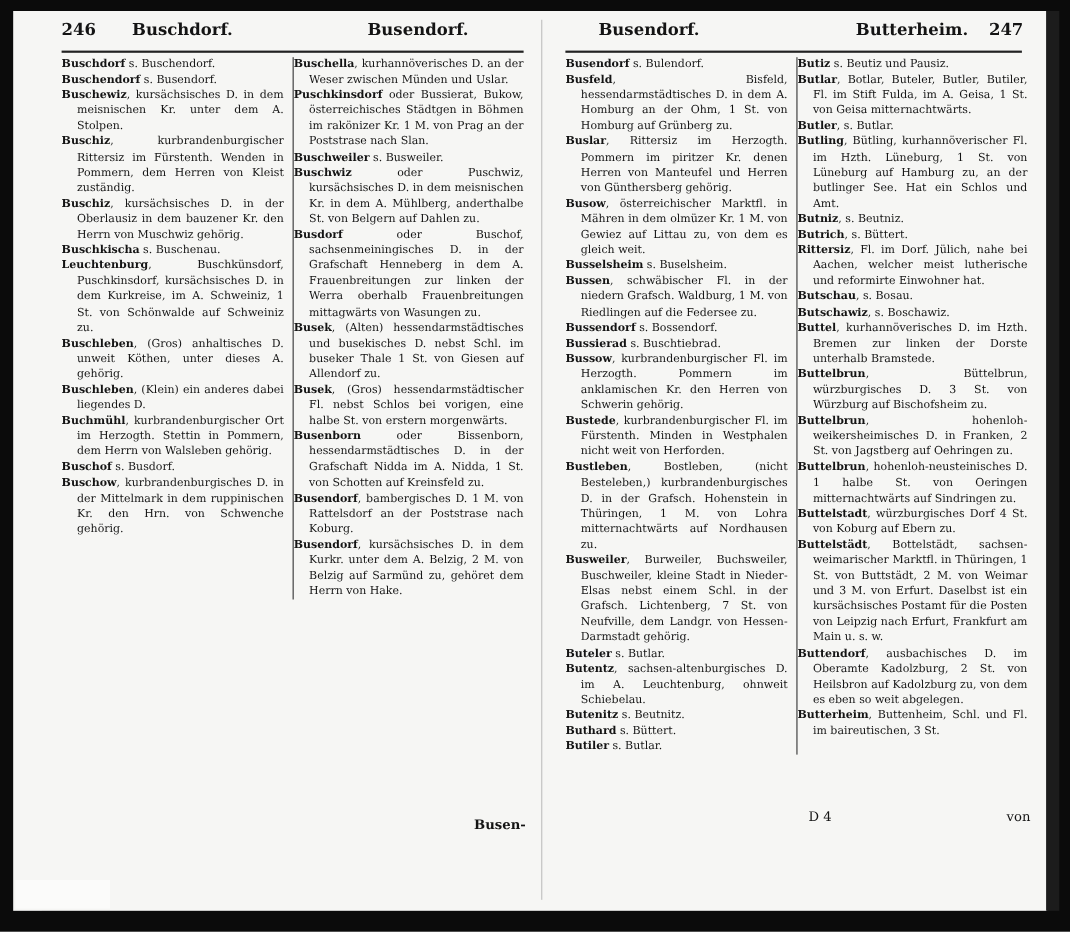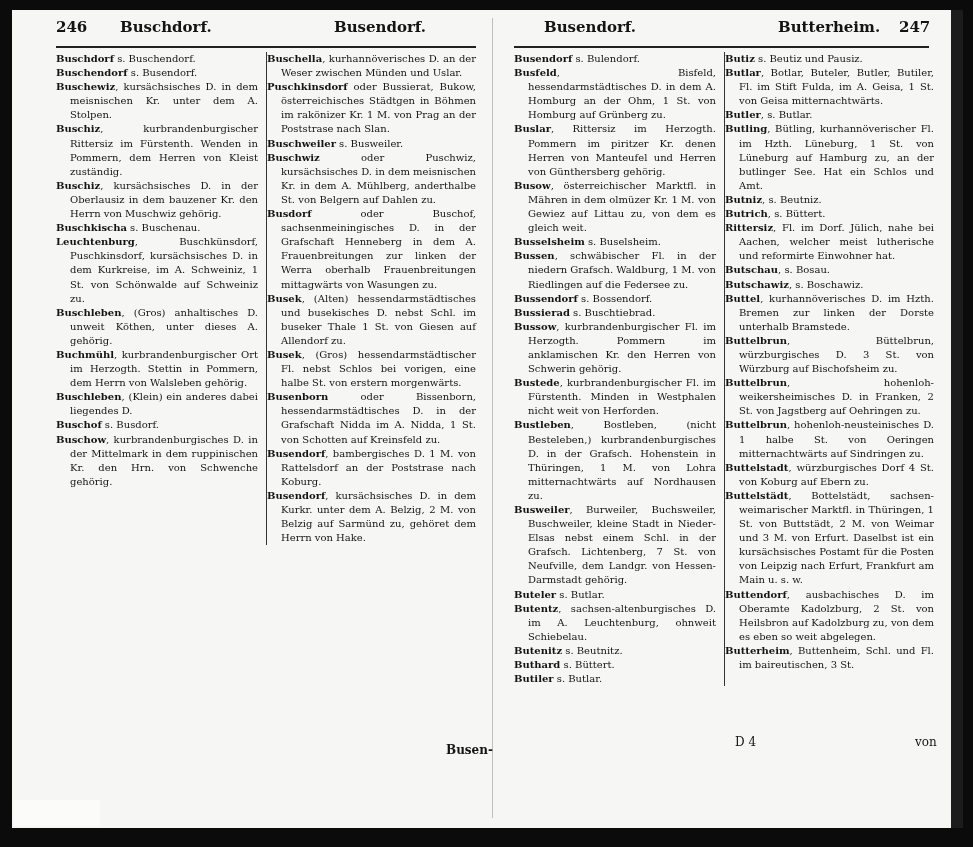--- a/index.html
+++ b/index.html
@@ -52,22 +52,22 @@
   <div class="cols">
     <div class="col c1" id="L0">
         <p class="entry"><b>Buschdorf</b><span> s. Buschendorf.</span></p>
         <p class="entry"><b>Buschendorf</b><span> s. Busendorf.</span></p>
         <p class="entry"><b>Buschewiz</b><span>, kursächsisches D. in dem meisnischen Kr. unter dem A. Stolpen.</span></p>
         <p class="entry"><b>Buschiz</b><span>, kurbrandenburgischer Rittersiz im Fürstenth. Wenden in Pommern, dem Herren von Kleist zuständig.</span></p>
         <p class="entry"><b>Buschiz</b><span>, kursächsisches D. in der Oberlausiz in dem bauzener Kr. den Herrn von Muschwiz gehörig.</span></p>
         <p class="entry"><b>Buschkischa</b><span> s. Buschenau.</span></p>
         <p class="entry"><b>Leuchtenburg</b><span>, Buschkünsdorf, Puschkinsdorf, kursächsisches D. in dem Kurkreise, im A. Schweiniz, 1 St. von Schönwalde auf Schweiniz zu.</span></p>
         <p class="entry"><b>Buschleben</b><span>, (Gros) anhaltisches D. unweit Köthen, unter dieses A. gehörig.</span></p>
+        <p class="entry"><b>Buschleben</b><span>, (Klein) ein anderes dabei liegendes D.</span></p>
         <p class="entry"><b>Buchmühl</b><span>, kurbrandenburgischer Ort im Herzogth. Stettin in Pommern, dem Herrn von Walsleben gehörig.</span></p>
-        <p class="entry"><b>Buschleben</b><span>, (Klein) ein anderes dabei liegendes D.</span></p>
         <p class="entry"><b>Buschof</b><span> s. Busdorf.</span></p>
         <p class="entry"><b>Buschow</b><span>, kurbrandenburgisches D. in der Mittelmark in dem ruppinischen Kr. den Hrn. von Schwenche gehörig.</span></p>
       </div>
     <div class="col c2" id="L1">
     <p class="entry"><b>Buschella</b><span>, kurhannöverisches D. an der Weser zwischen Münden und Uslar.</span></p>
         <p class="entry"><b>Puschkinsdorf</b><span> oder Bussierat, Bukow, österreichisches Städtgen in Böhmen im rakönizer Kr. 1 M. von Prag an der Poststrase nach Slan.</span></p>
         <p class="entry"><b>Buschweiler</b><span> s. Busweiler.</span></p>
         <p class="entry"><b>Buschwiz</b><span> oder Puschwiz, kursächsisches D. in dem meisnischen Kr. in dem A. Mühlberg, anderthalbe St. von Belgern auf Dahlen zu.</span></p>
         <p class="entry"><b>Busdorf</b><span> oder Buschof, sachsenmeiningisches D. in der Grafschaft Henneberg in dem A. Frauenbreitungen zur linken der Werra oberhalb Frauenbreitungen mittagwärts von Wasungen zu.</span></p>
         <p class="entry"><b>Busek</b><span>, (Alten) hessendarmstädtisches und busekisches D. nebst Schl. im buseker Thale 1 St. von Giesen auf Allendorf zu.</span></p>
@@ -123,13 +123,13 @@
         <p class="entry"><b>Buttelstadt</b><span>, würzburgisches Dorf 4 St. von Koburg auf Ebern zu.</span></p>
         <p class="entry"><b>Buttelstädt</b><span>, Bottelstädt, sachsen-weimarischer Marktfl. in Thüringen, 1 St. von Buttstädt, 2 M. von Weimar und 3 M. von Erfurt. Daselbst ist ein kursächsisches Postamt für die Posten von Leipzig nach Erfurt, Frankfurt am Main u. s. w.</span></p>
         <p class="entry"><b>Buttendorf</b><span>, ausbachisches D. im Oberamte Kadolzburg, 2 St. von Heilsbron auf Kadolzburg zu, von dem es eben so weit abgelegen.</span></p>
         <p class="entry"><b>Butterheim</b><span>, Buttenheim, Schl. und Fl. im baireutischen, 3 St.</span></p>
       </div>
   </div>
 </div>
 
 <div class="sig" style="left:735px;top:735px">D 4</div>
 <div class="sig" style="left:915px;top:735px">von</div>
-<div class="sig" style="left:446px;top:743px;font-weight:bold">Busen-</div>
+<div class="sig" style="left:431px;top:743px;font-weight:bold">Busen-</div>
 
 </body></html>

